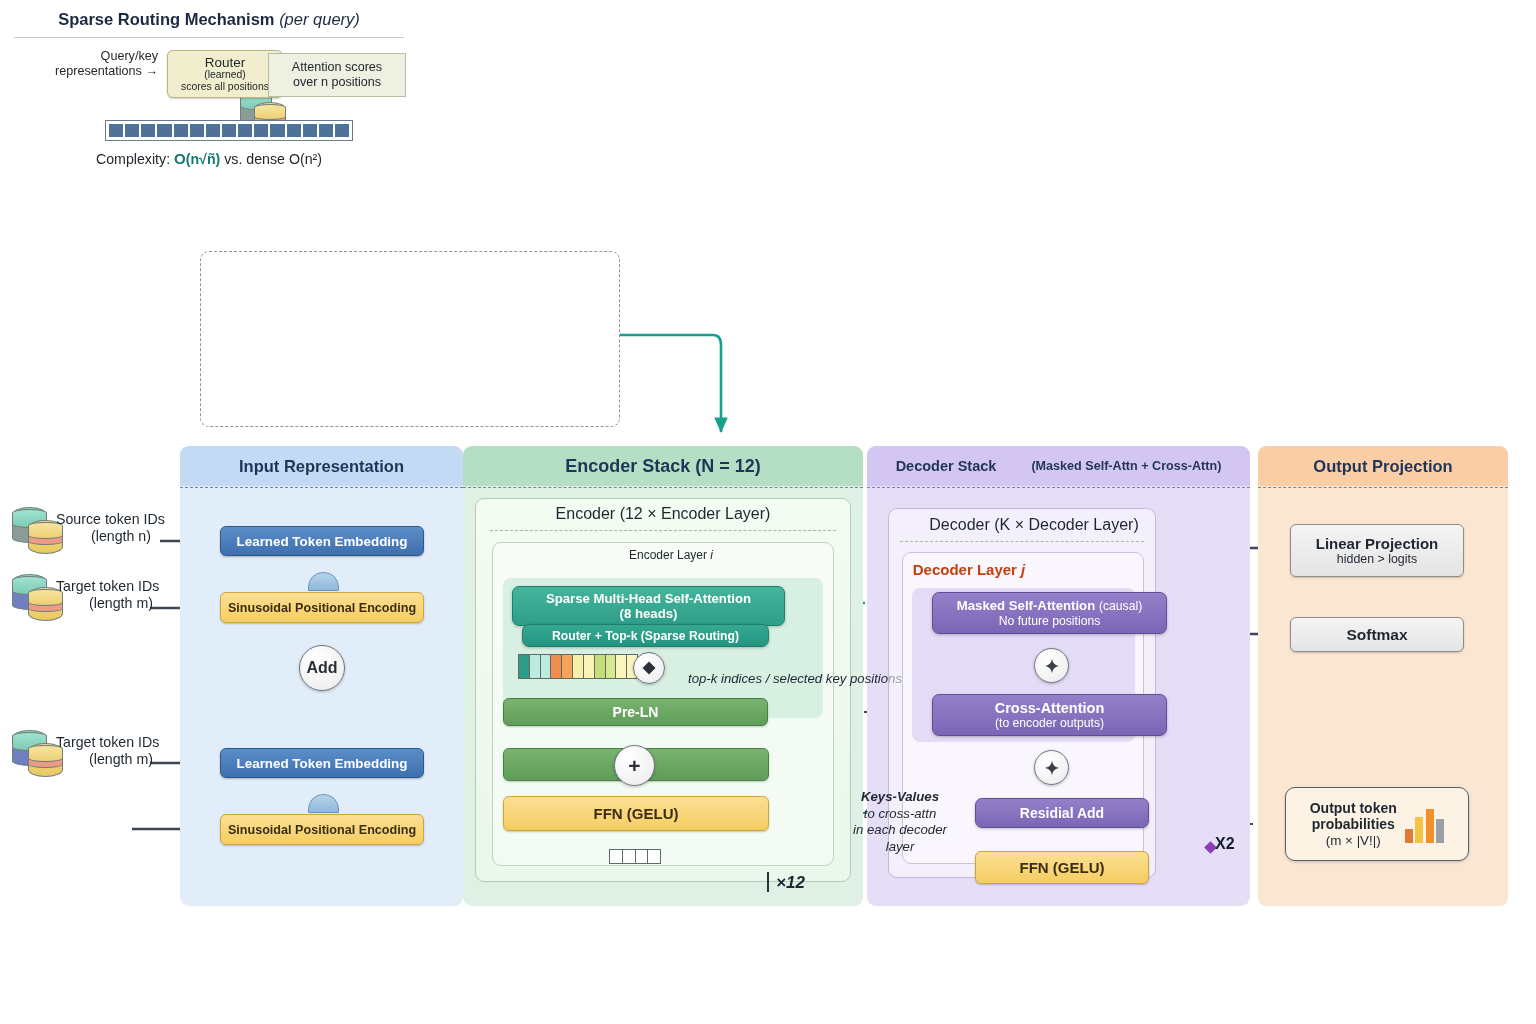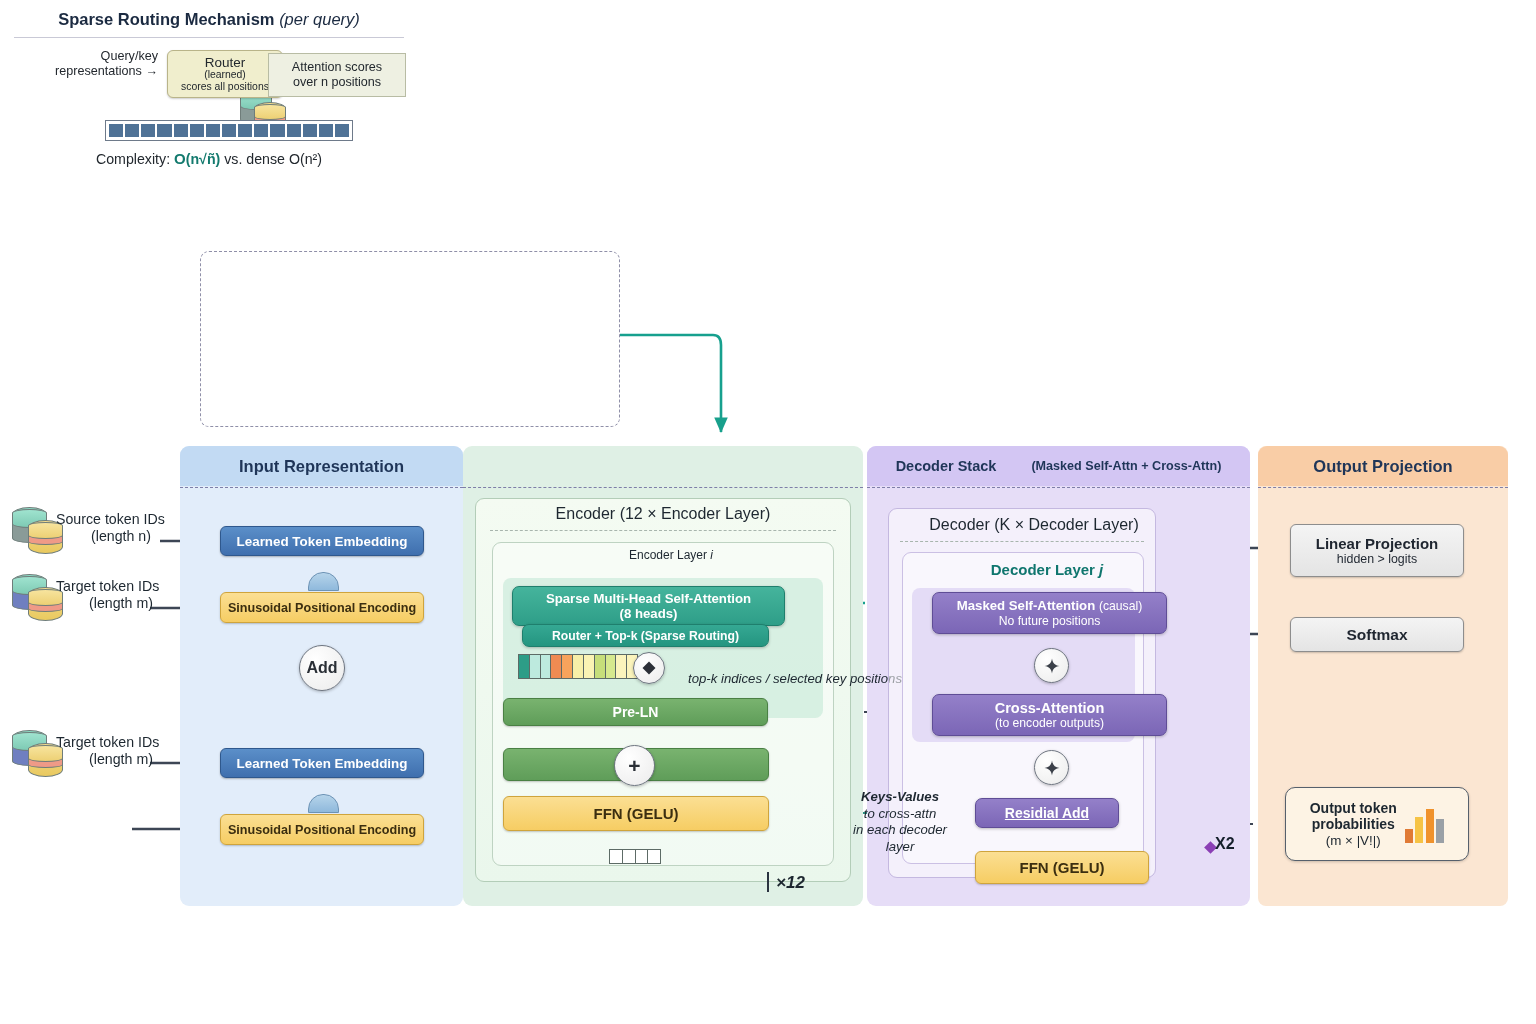--- a/index.html
+++ b/index.html
@@ -278,20 +278,21 @@
 
 <div class="abs" id="complexity">
   <span>Complexity:  </span><span class="big">O</span><span class="tl">(n√ñ)</span><span> vs. dense O(n²)</span>
 </div>
 
 <div class="col" id="col-input">
   <div class="colhead">Input Representation</div>
   <div class="coldash"></div>
 </div>
 <div class="col" id="col-encoder">
+  <div class="colhead">Encoder Stack (N = 12)</div>
   <div class="coldash"></div>
 </div>
 <div class="col" id="col-decoder">
   <div class="colhead">
     <span>Decoder Stack </span>
       <span class="sm">(Masked Self-Attn + Cross-Attn)</span>
   </div>
   <div class="coldash"></div>
 </div>
 <div class="col" id="col-output">
@@ -421,21 +422,21 @@
 
 <div class="abs" style="left:767px;top:872px;width:2px;height:20px;background:#2a3340;"></div>
 <div class="abs it" style="left:776px;top:873px;font-size:17px;font-weight:bold;color:#1d2730;">×12</div>
 
 <div class="frame" style="left:888px;top:508px;width:268px;height:370px;background:rgba(255,255,255,.55);border:1.2px solid #c4b8e0;"></div>
 <div class="frame" style="left:894px;top:514px;width:268px;height:370px;background:rgba(255,255,255,.45);border:1.2px solid #c4b8e0;z-index:-1;"></div>
 <div class="frame-title" style="left:888px;top:516px;width:268px;font-size:16px;padding-left:12px;">Decoder (K × Decoder Layer)</div>
 <div class="frame-dash" style="left:900px;top:541px;width:244px;"></div>
 
 <div class="frame" style="left:902px;top:552px;width:242px;height:312px;background:rgba(255,255,255,.45);border:1.2px solid #cbc0e4;"></div>
-<div class="frame-title" style="left:928px;top:561px;width:238px;font-size:15px;font-weight:bold;color:#0f766e;">
+<div class="frame-title" style="left:850px;top:561px;width:238px;font-size:15px;font-weight:bold;color:#c2410c;">
   <span>Decoder Layer </span><span class="it">j</span>
 </div>
 
 <div class="frame" style="left:912px;top:588px;width:223px;height:154px;background:rgba(208,194,240,.5);border-radius:8px;"></div>
 
 <div class="node purple-box" style="left:932px;top:592px;width:235px;height:42px;line-height:1.16;">
   <div style="font-size:13.2px;">
     <span>Masked Self-Attention </span><span style="font-weight:normal;font-size:12.2px;">(causal)</span>
   </div>
   <div style="font-size:12.2px;font-weight:normal;">No future positions</div>
@@ -451,21 +452,21 @@
   <div style="font-size:14.5px;">Cross-Attention</div>
   <div style="font-size:12.2px;font-weight:normal;">(to encoder outputs)</div>
 </div>
 
 <div class="circle-node" style="left:1034px;top:750px;width:33px;height:33px;">
   <svg width="16" height="16" viewBox="0 0 16 16">
     <path d="M8 0.5 C8.6 5 11 7.4 15.5 8 C11 8.6 8.6 11 8 15.5 C7.4 11 5 8.6 0.5 8 C5 7.4 7.4 5 8 0.5 Z" fill="#3b4049"></path>
   </svg>
 </div>
 
-<div class="node purple-box" style="left:975px;top:798px;width:144px;height:30px;font-size:14px;text-decoration:underline;">
+<div class="node purple-box" style="left:975px;top:798px;width:174px;height:30px;font-size:14px;">
   <span>Residial Add</span>
 </div>
 
 <div class="node yellow-box" style="left:975px;top:851px;width:174px;height:33px;font-size:15px;">
   <span>FFN  (GELU)</span>
 </div>
 
 <div class="abs" style="left:1206px;top:843px;width:9px;height:9px;background:#8b3fb5;transform:rotate(45deg);"></div>
 <div class="abs" style="left:1215px;top:835px;font-size:16px;font-weight:bold;color:#16202c;">X2</div>
 

